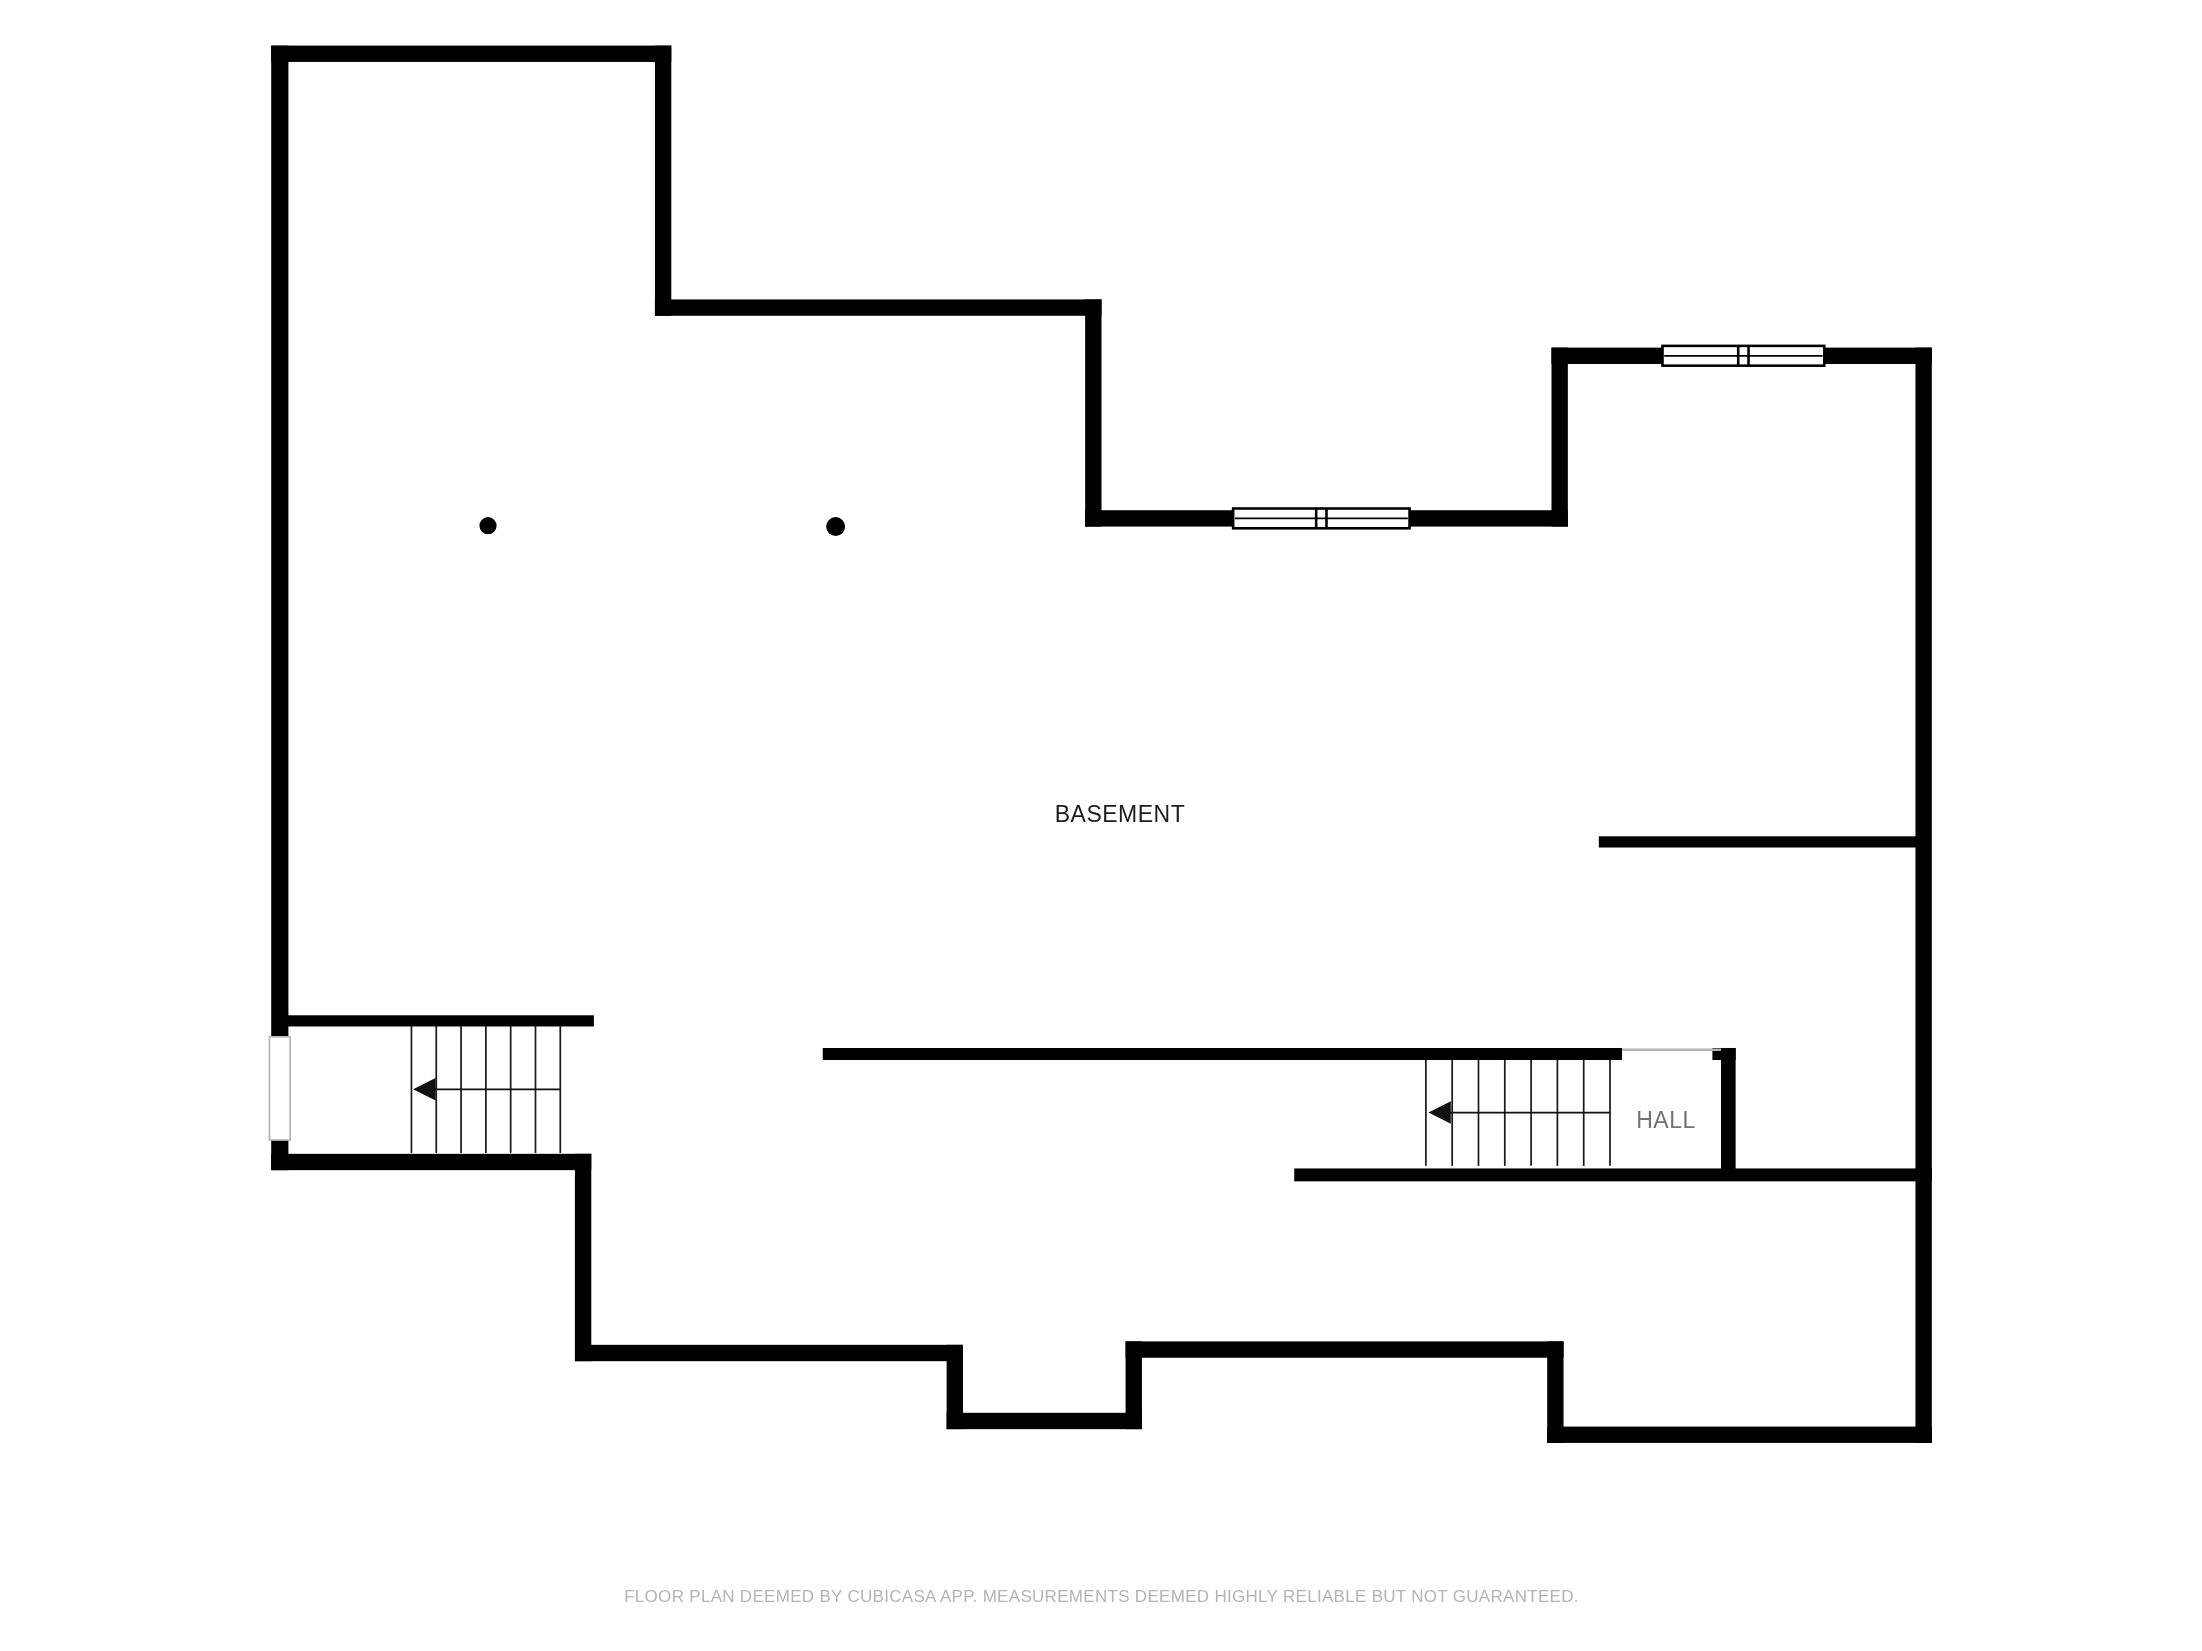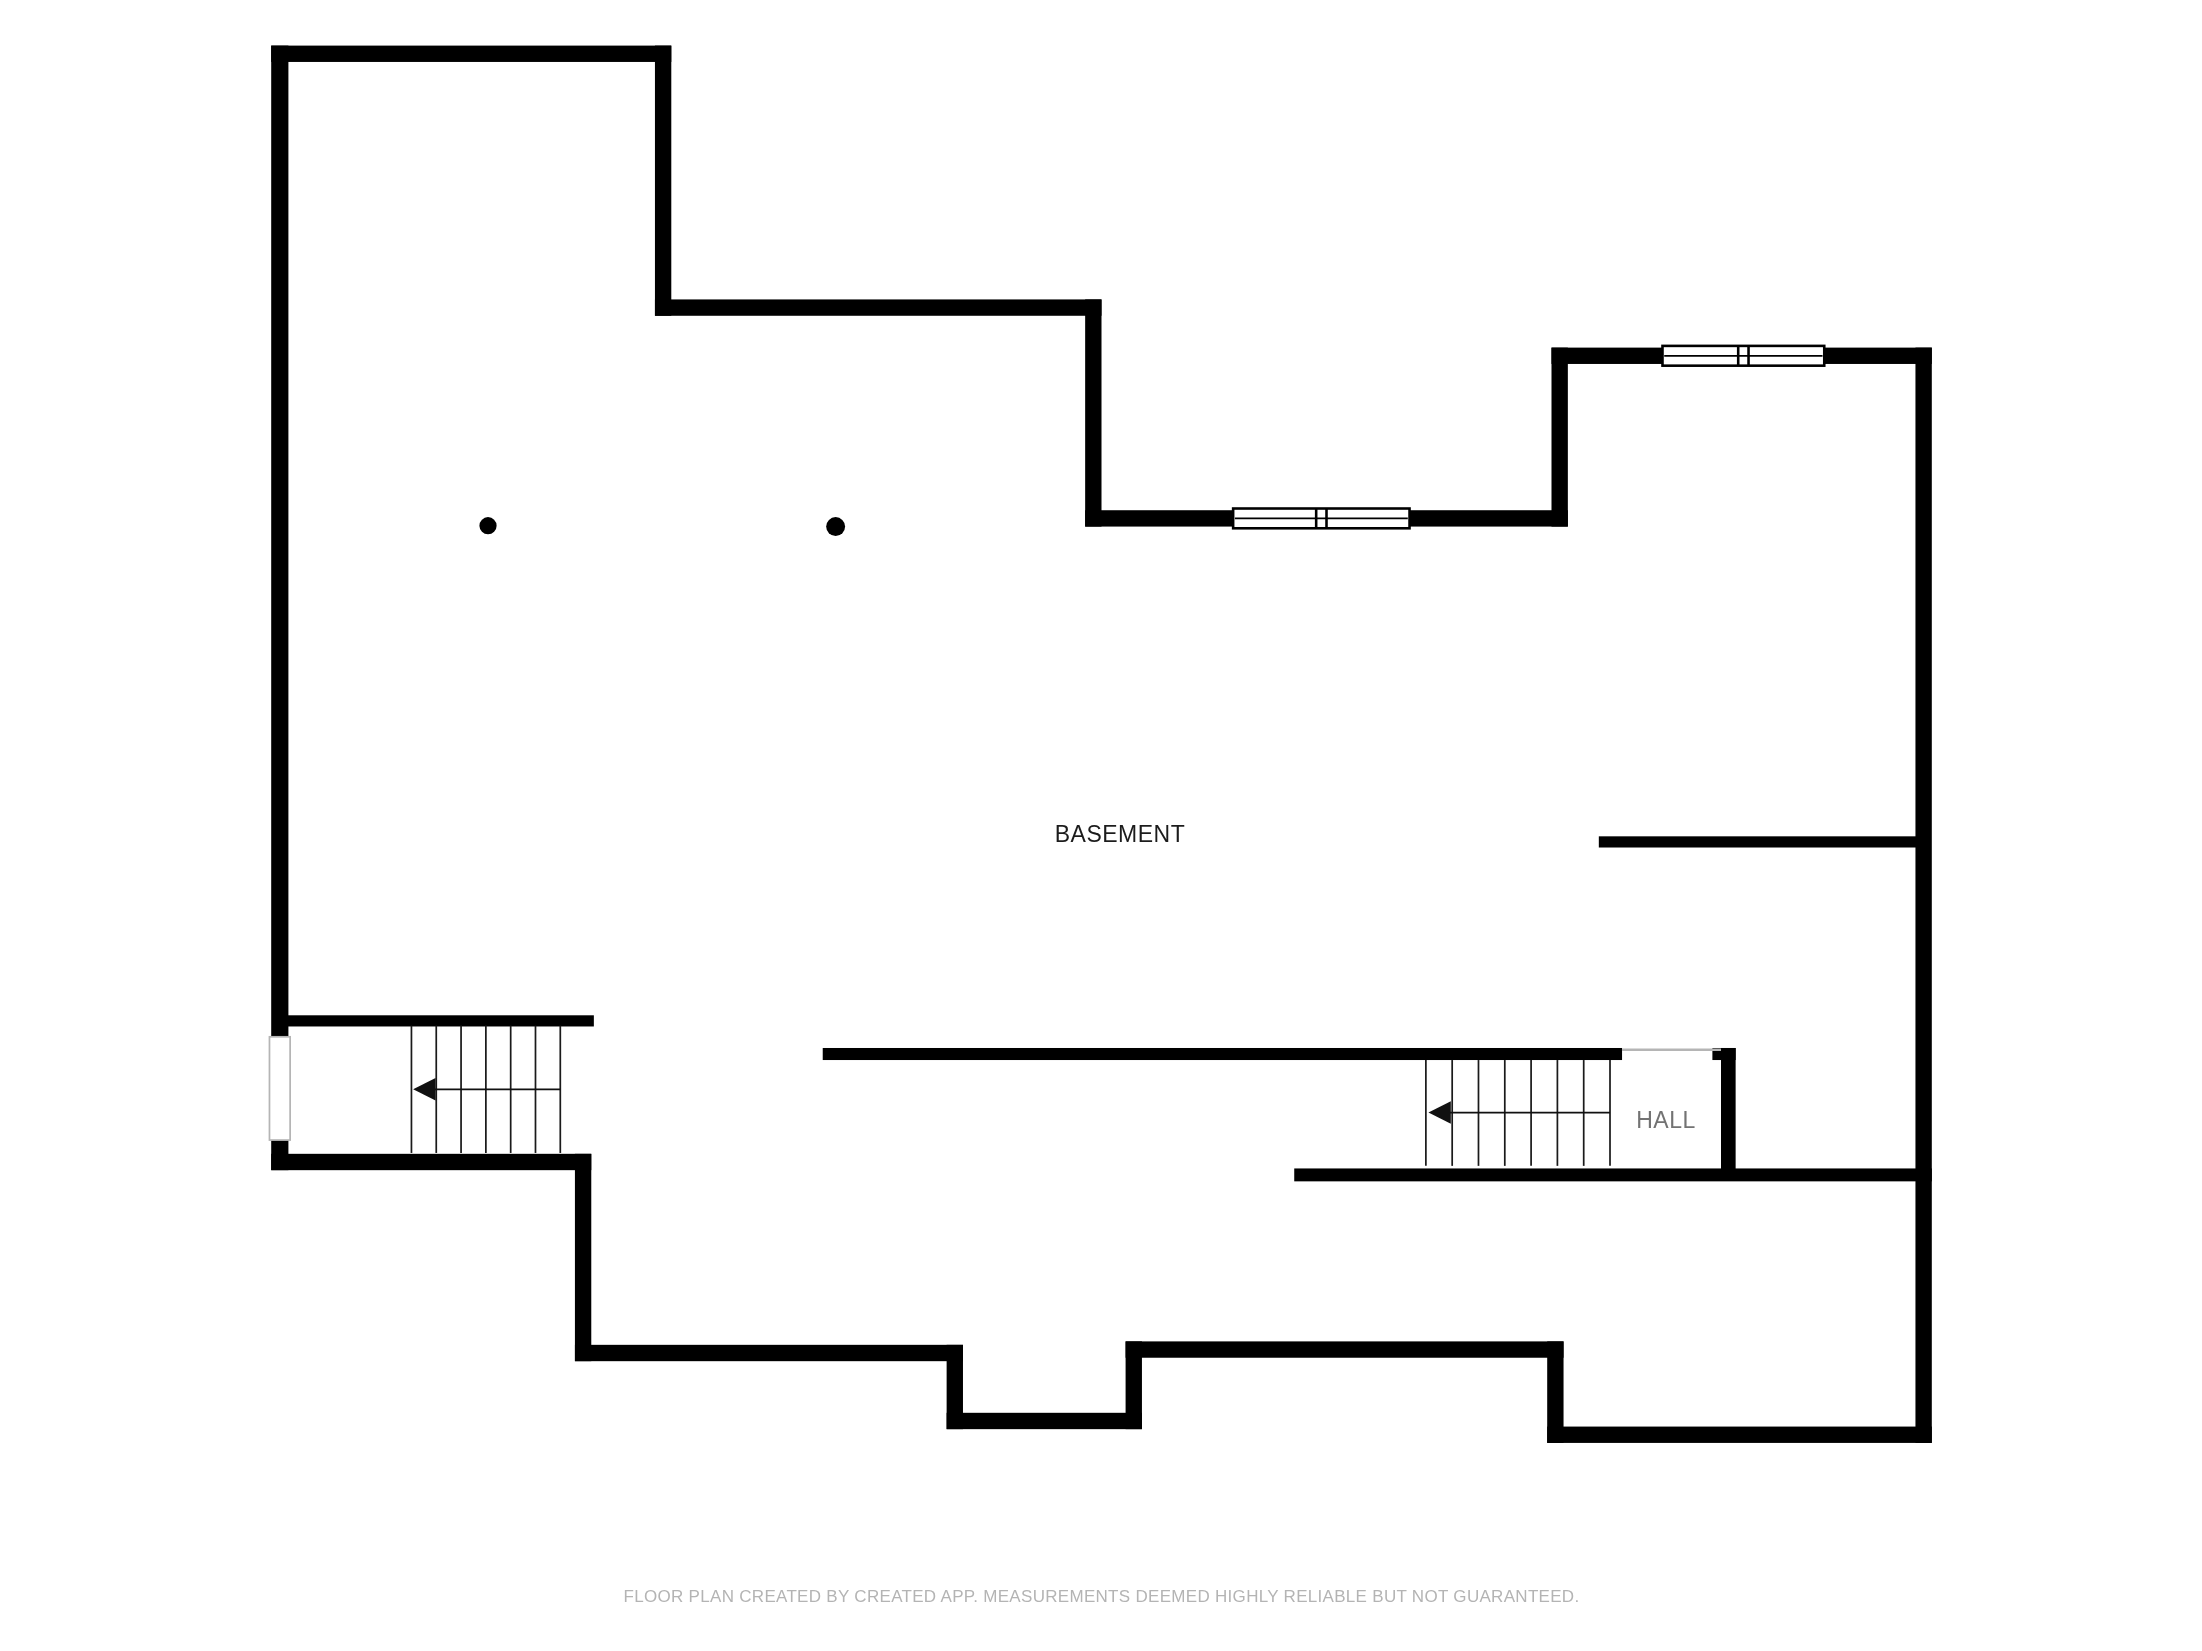--- a/index.html
+++ b/index.html
@@ -93,16 +93,16 @@
     <line x1="1779.2857142857142" y1="1232" x2="1779.2857142857142" y2="1355" stroke="#1a1a1a" stroke-width="2"></line>
     <line x1="1809.857142857143" y1="1232" x2="1809.857142857143" y2="1355" stroke="#1a1a1a" stroke-width="2"></line>
     <line x1="1840.4285714285716" y1="1232" x2="1840.4285714285716" y2="1355" stroke="#1a1a1a" stroke-width="2"></line>
     <line x1="1871" y1="1232" x2="1871" y2="1355" stroke="#1a1a1a" stroke-width="2"></line>
     <line x1="1871" y1="1293" x2="1684" y2="1293" stroke="#111111" stroke-width="2"></line>
     <polygon points="1660,1293 1686,1280 1686,1306" fill="#111111"></polygon>
     <circle cx="567" cy="611" r="10" fill="#000000"></circle>
     <circle cx="971" cy="612" r="11" fill="#000000"></circle>
   </svg>
 
-<div class="room-label" style="left: 1120px; top: 834px; color: rgb(28, 28, 28);">BASEMENT</div>
+<div class="room-label" style="left: 1120px; top: 814px; color: rgb(28, 28, 28);">BASEMENT</div>
 <div class="room-label" style="left: 1666px; top: 1120px; color: #737373;">HALL</div>
-<div class="disclaimer" style="color: rgb(180, 180, 180);">FLOOR PLAN CREATED BY CREATED APP. MEASUREMENTS DEEMED HIGHLY RELIABLE BUT NOT GUARANTEED.</div>
+<div class="disclaimer" style="color: rgb(180, 180, 180);">FLOOR PLAN DEEMED BY CUBICASA APP. MEASUREMENTS DEEMED HIGHLY RELIABLE BUT NOT GUARANTEED.</div>
 
 
 </body></html>

